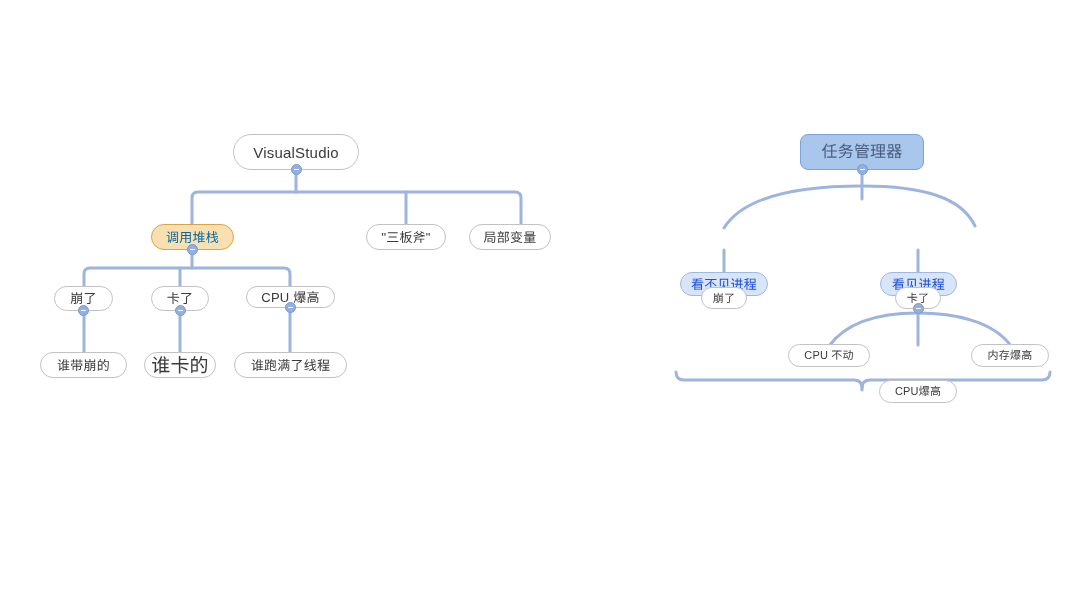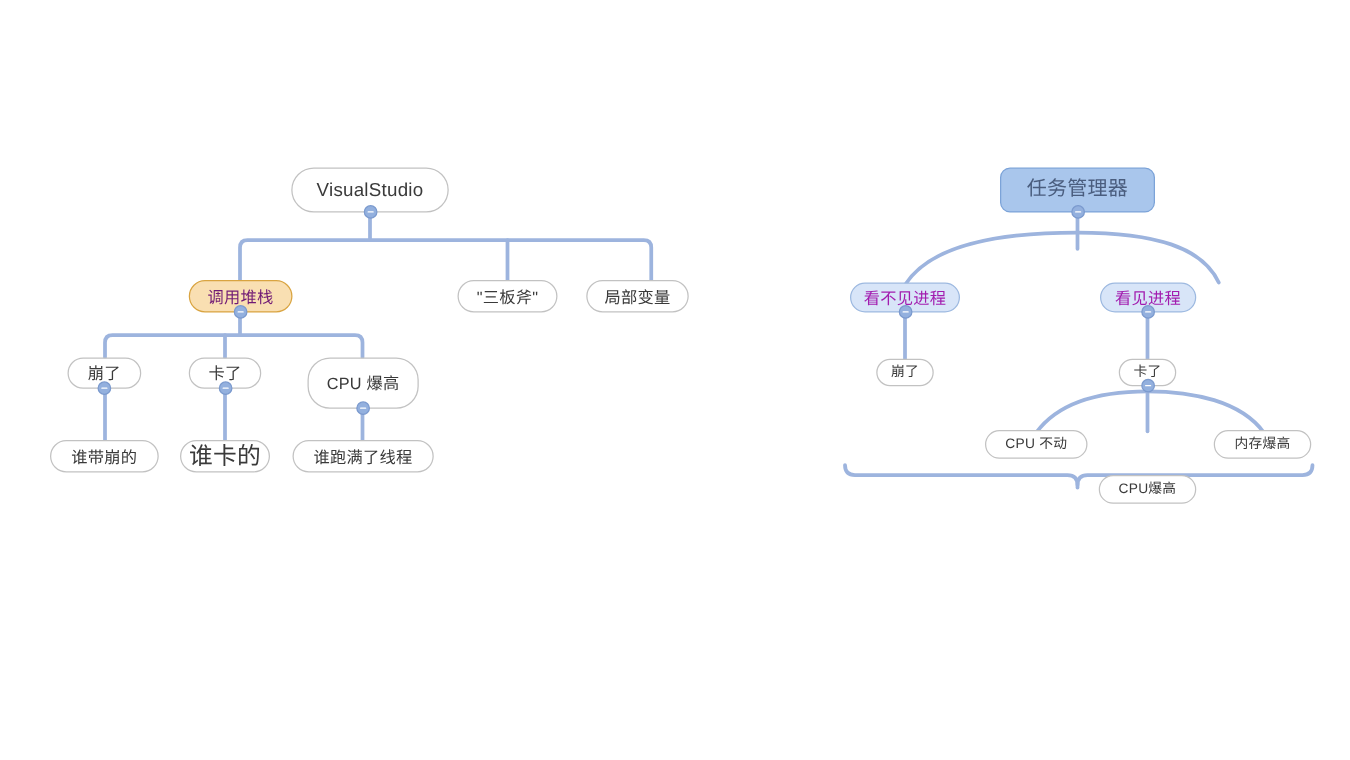--- a/index.html
+++ b/index.html
@@ -45,23 +45,23 @@
     background: #ffffff;
     color: #3c3c3c;
     white-space: nowrap;
     line-height: 1;
     letter-spacing: 0.2px;
   }
 
   
   .node.plain      { background:#ffffff; border-color:#c2c2c2; color:#3a3a3a; }
   .node.highlight  { background:#f9dfb2; border-color:#d6a council; }
-  .node.highlight  { background:#f9dfb2; border-color:#d9a441; color:#701a75; }
+  .node.highlight  { background:#f9dfb2; border-color:#d9a441; color:#0369a1; }
   .node.root-blue  { background:#a9c6ec; border-color:#7ca3d8; color:#4a5d7e; border-radius:8px; }
-  .node.soft-blue  { background:#d8e5f8; border-color:#9db9e0; color:#a21caf; }
+  .node.soft-blue  { background:#d8e5f8; border-color:#9db9e0; color:#1d4ed8;margin-top:46px; }
 
   
   .toggle {
     position: absolute;
     width: 11px;
     height: 11px;
     margin-left: -5.5px;
     margin-top: -5.5px;
     border-radius: 50%;
     background: #93b0de;
@@ -147,21 +147,21 @@
   <div class="node plain" style="left:54px; top:286px; width:59px; height:25px; font-size:13px;">
     <span>崩了</span>
     <span class="toggle" style="left:50%; top:100%;"></span>
   </div>
 
   <div class="node plain" style="left:151px; top:286px; width:58px; height:25px; font-size:13px;">
     <span>卡了</span>
     <span class="toggle" style="left:50%; top:100%;"></span>
   </div>
 
-  <div class="node plain" style="left:246px; top:286px; width:89px; height:41px; font-size:13px;align-items:center;">
+  <div class="node plain" style="left:246px; top:286px; width:89px; height:22px; font-size:13px;align-items:center;">
     <span>CPU 爆高</span>
     <span class="toggle" style="left:50%; top:100%;"></span>
   </div>
 
   <div class="node plain" style="left:40px; top:352px; width:87px; height:26px; font-size:13px;">
     <span>谁带崩的</span>
   </div>
 
   <div class="node plain" style="left:144px; top:352px; width:72px; height:26px; font-size:19px;">
     <span>谁卡的</span>

